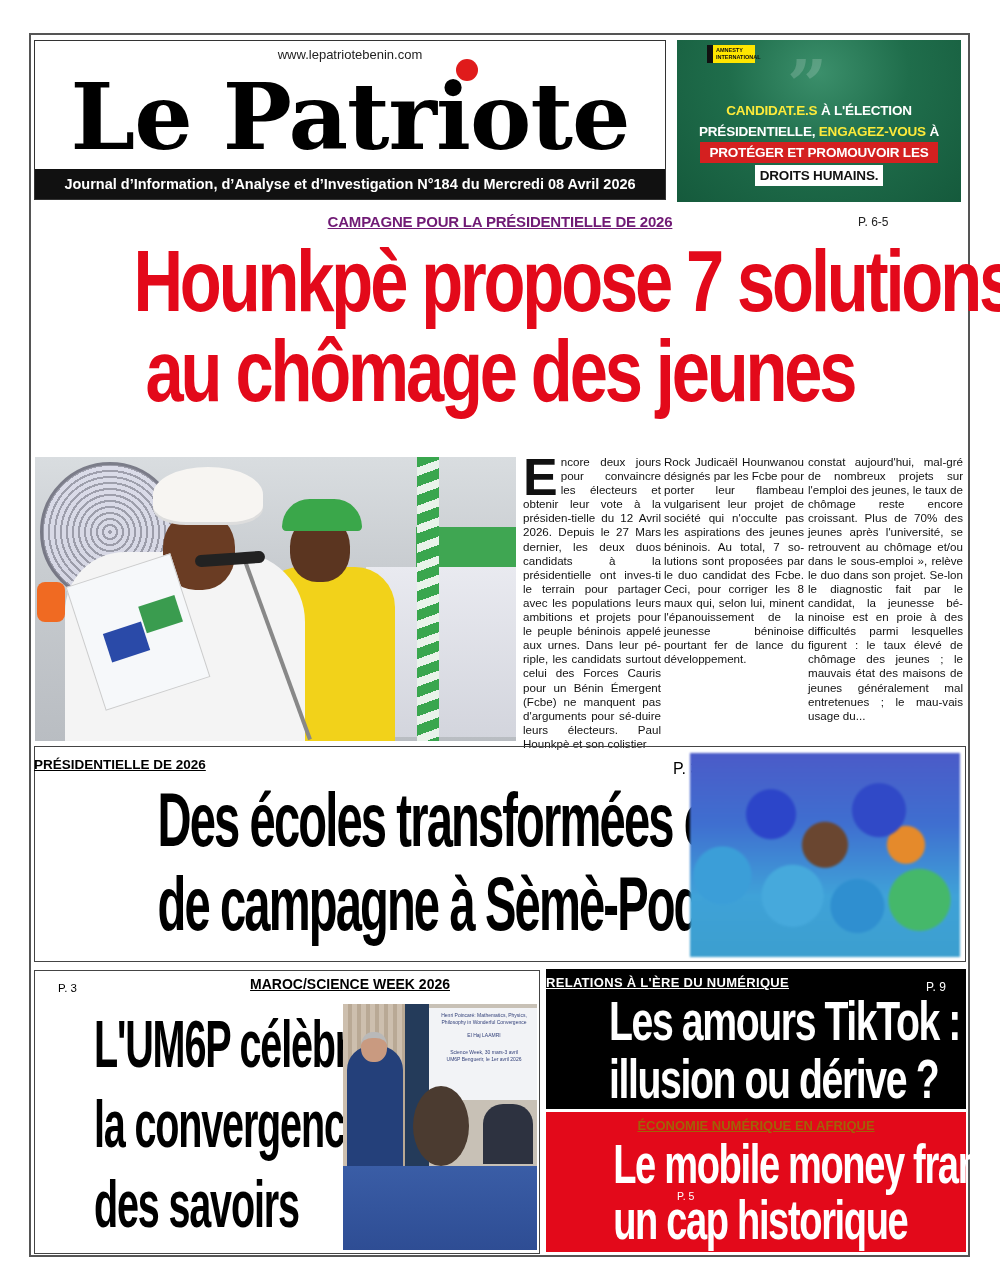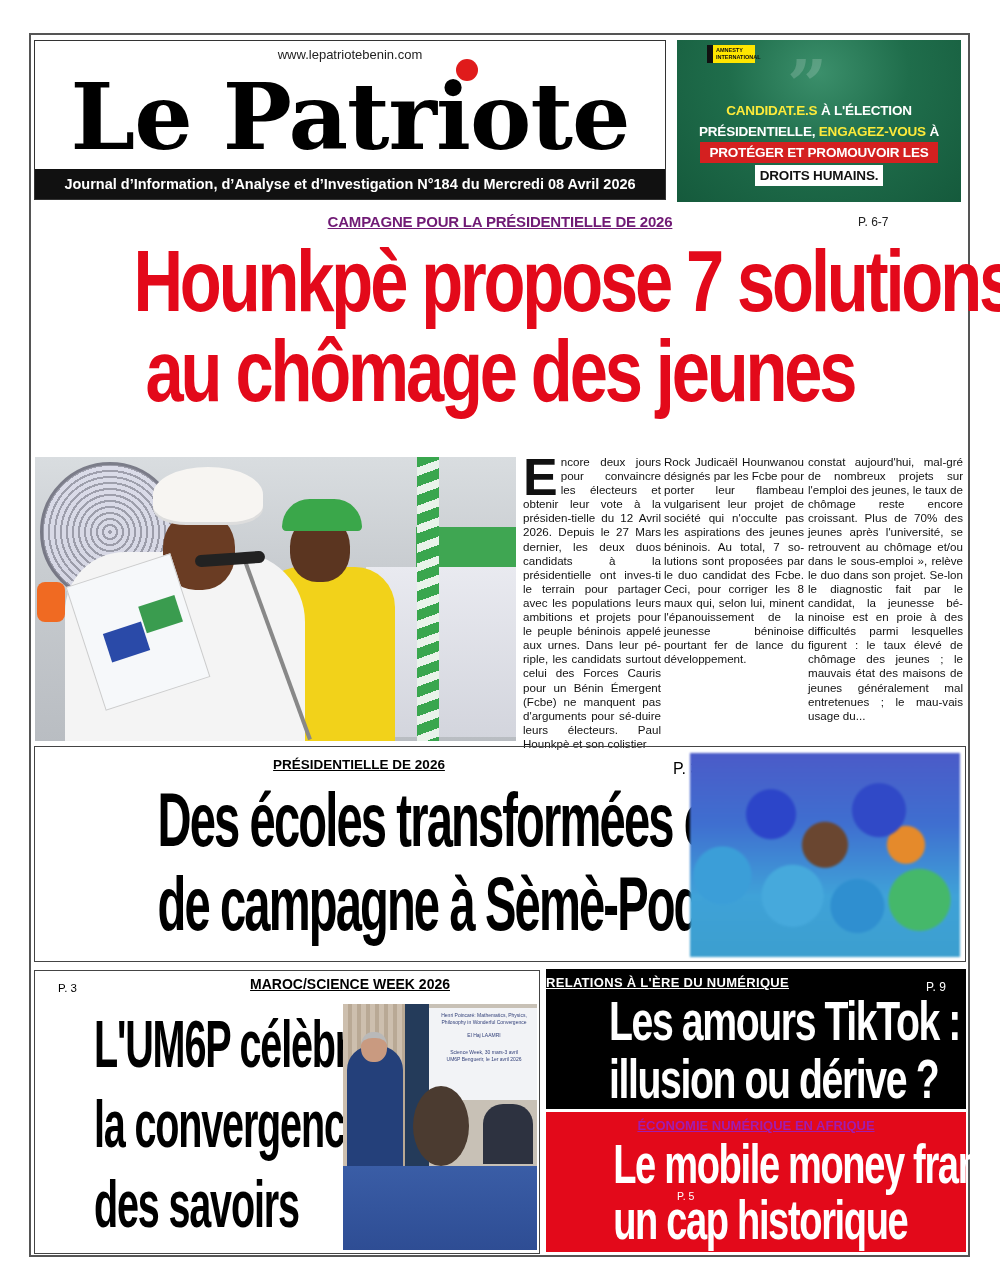--- a/index.html
+++ b/index.html
@@ -52,21 +52,21 @@
   .mp-orange-mic { position: absolute; left: 2px; top: 125px; width: 28px; height: 40px; border-radius: 8px; background: #f06a22; }
 
   .article { position: absolute; top: 455px; font-family: "Liberation Sans", sans-serif; font-size: 11.6px; line-height: 14.1px; color: #111; text-align: justify; hyphens: manual; }
   .col1 { left: 523px; width: 138px; }
   .col2 { left: 664px; width: 140px; }
   .col3 { left: 808px; width: 155px; }
   .dropcap { float: left; font-family: "Liberation Sans", sans-serif; font-weight: 900; font-size: 52px; line-height: 40px; margin: 2px 3px 0 0; color: #111; }
 
   
   .box2 { position: absolute; left: 34px; top: 746px; width: 932px; height: 216px; border: 1.5px solid #444; }
-  .s2-kicker { position: absolute; left: 34px; top: 757px; width: 650px; text-align: center; font-size: 13.5px; }
+  .s2-kicker { position: absolute; left: 34px; top: 757px; width: 650px; font-size: 13.5px; }
   .s2-page-ref { position: absolute; left: 637px; top: 760px; font-size: 16px; padding-left: 36px; }
   .s2-headline { position: absolute; left: 34px; top: 778px; width: 650px; text-align: center; font-weight: bold; font-size: 76px; line-height: 84px; letter-spacing: -3px; transform: scaleX(0.62); transform-origin: center top; white-space: nowrap; }
   .s2-headline .line { display: block; }
   .crowd-photo { position: absolute; left: 690px; top: 753px; width: 270px; height: 204px; overflow: hidden;
     background:
       radial-gradient(circle at 12% 60%, #3b9ed8 0 28px, transparent 30px),
       radial-gradient(circle at 38% 70%, #46a9dc 0 30px, transparent 32px),
       radial-gradient(circle at 62% 75%, #2f8fd0 0 26px, transparent 28px),
       radial-gradient(circle at 85% 72%, #45b86a 0 30px, transparent 32px),
       radial-gradient(circle at 30% 30%, #2c45c9 0 24px, transparent 26px),
@@ -94,21 +94,21 @@
 
   
   .box4 { position: absolute; left: 546px; top: 969px; width: 420px; height: 140px; background: #000; }
   .s4-kicker { position: absolute; left: 546px; top: 975px; width: 390px; text-align: left; font-size: 13px; color: #fff; letter-spacing: 0.3px; }
   .s4-page-ref { position: absolute; left: 926px; top: 980px; font-size: 12px; color: #fff; }
   .s4-headline { position: absolute; left: 546px; top: 992px; width: 420px; text-align: center; font-weight: bold; font-size: 56px; line-height: 58px; color: #fff; letter-spacing: -2px; transform: scaleX(0.7); transform-origin: center top; white-space: nowrap; }
   .s4-headline .line { display: block; }
 
   
   .box5 { position: absolute; left: 546px; top: 1112px; width: 420px; height: 140px; background: #e3091a; }
-  .s5-kicker { position: absolute; left: 546px; top: 1118px; width: 420px; text-align: center; font-size: 13px; color: #a21caf; }
+  .s5-kicker { position: absolute; left: 546px; top: 1118px; width: 420px; text-align: center; font-size: 13px; color: #a16207; }
   .s5-headline { position: absolute; left: 546px; top: 1136px; width: 420px; text-align: center; font-weight: bold; font-size: 56px; line-height: 56px; color: #fff; letter-spacing: -2px; transform: scaleX(0.68); transform-origin: center top; white-space: nowrap; }
   .s5-headline .line { display: block; }
   .s5-page-ref { position: absolute; left: 677px; top: 1190px; font-size: 10.5px; color: #fff; }
 </style>
 </head>
 <body>
 
 <div class="page-frame"></div>
 
 <div class="masthead">
@@ -123,21 +123,21 @@
   <div class="ad-logo">AMNESTY INTERNATIONAL</div>
   <div class="ad-lines">
     <div><span class="ad-yellow">CANDIDAT.E.S</span><span> À L'ÉLECTION</span></div>
     <div><span>PRÉSIDENTIELLE, </span><span class="ad-yellow">ENGAGEZ-VOUS</span><span> À</span></div>
     <div><span class="ad-red">PROTÉGER ET PROMOUVOIR LES</span></div>
     <div><span class="ad-white">DROITS HUMAINS.</span></div>
   </div>
 </div>
 
 <div class="main-kicker kicker">CAMPAGNE POUR LA PRÉSIDENTIELLE DE 2026</div>
-<div class="main-page-ref">P.  6-7</div>
+<div class="main-page-ref">P.  6-5</div>
 <h1 class="main-headline">
   <span class="line">Hounkpè propose 7 solutions</span>
   <span class="line">au chômage des jeunes</span>
 </h1>
 
 <div class="main-photo">
   <div class="mp-green-wall"></div>
   <div class="mp-chairs"></div>
   <div class="mp-fan"></div>
   <div class="mp-man2-body"></div>

